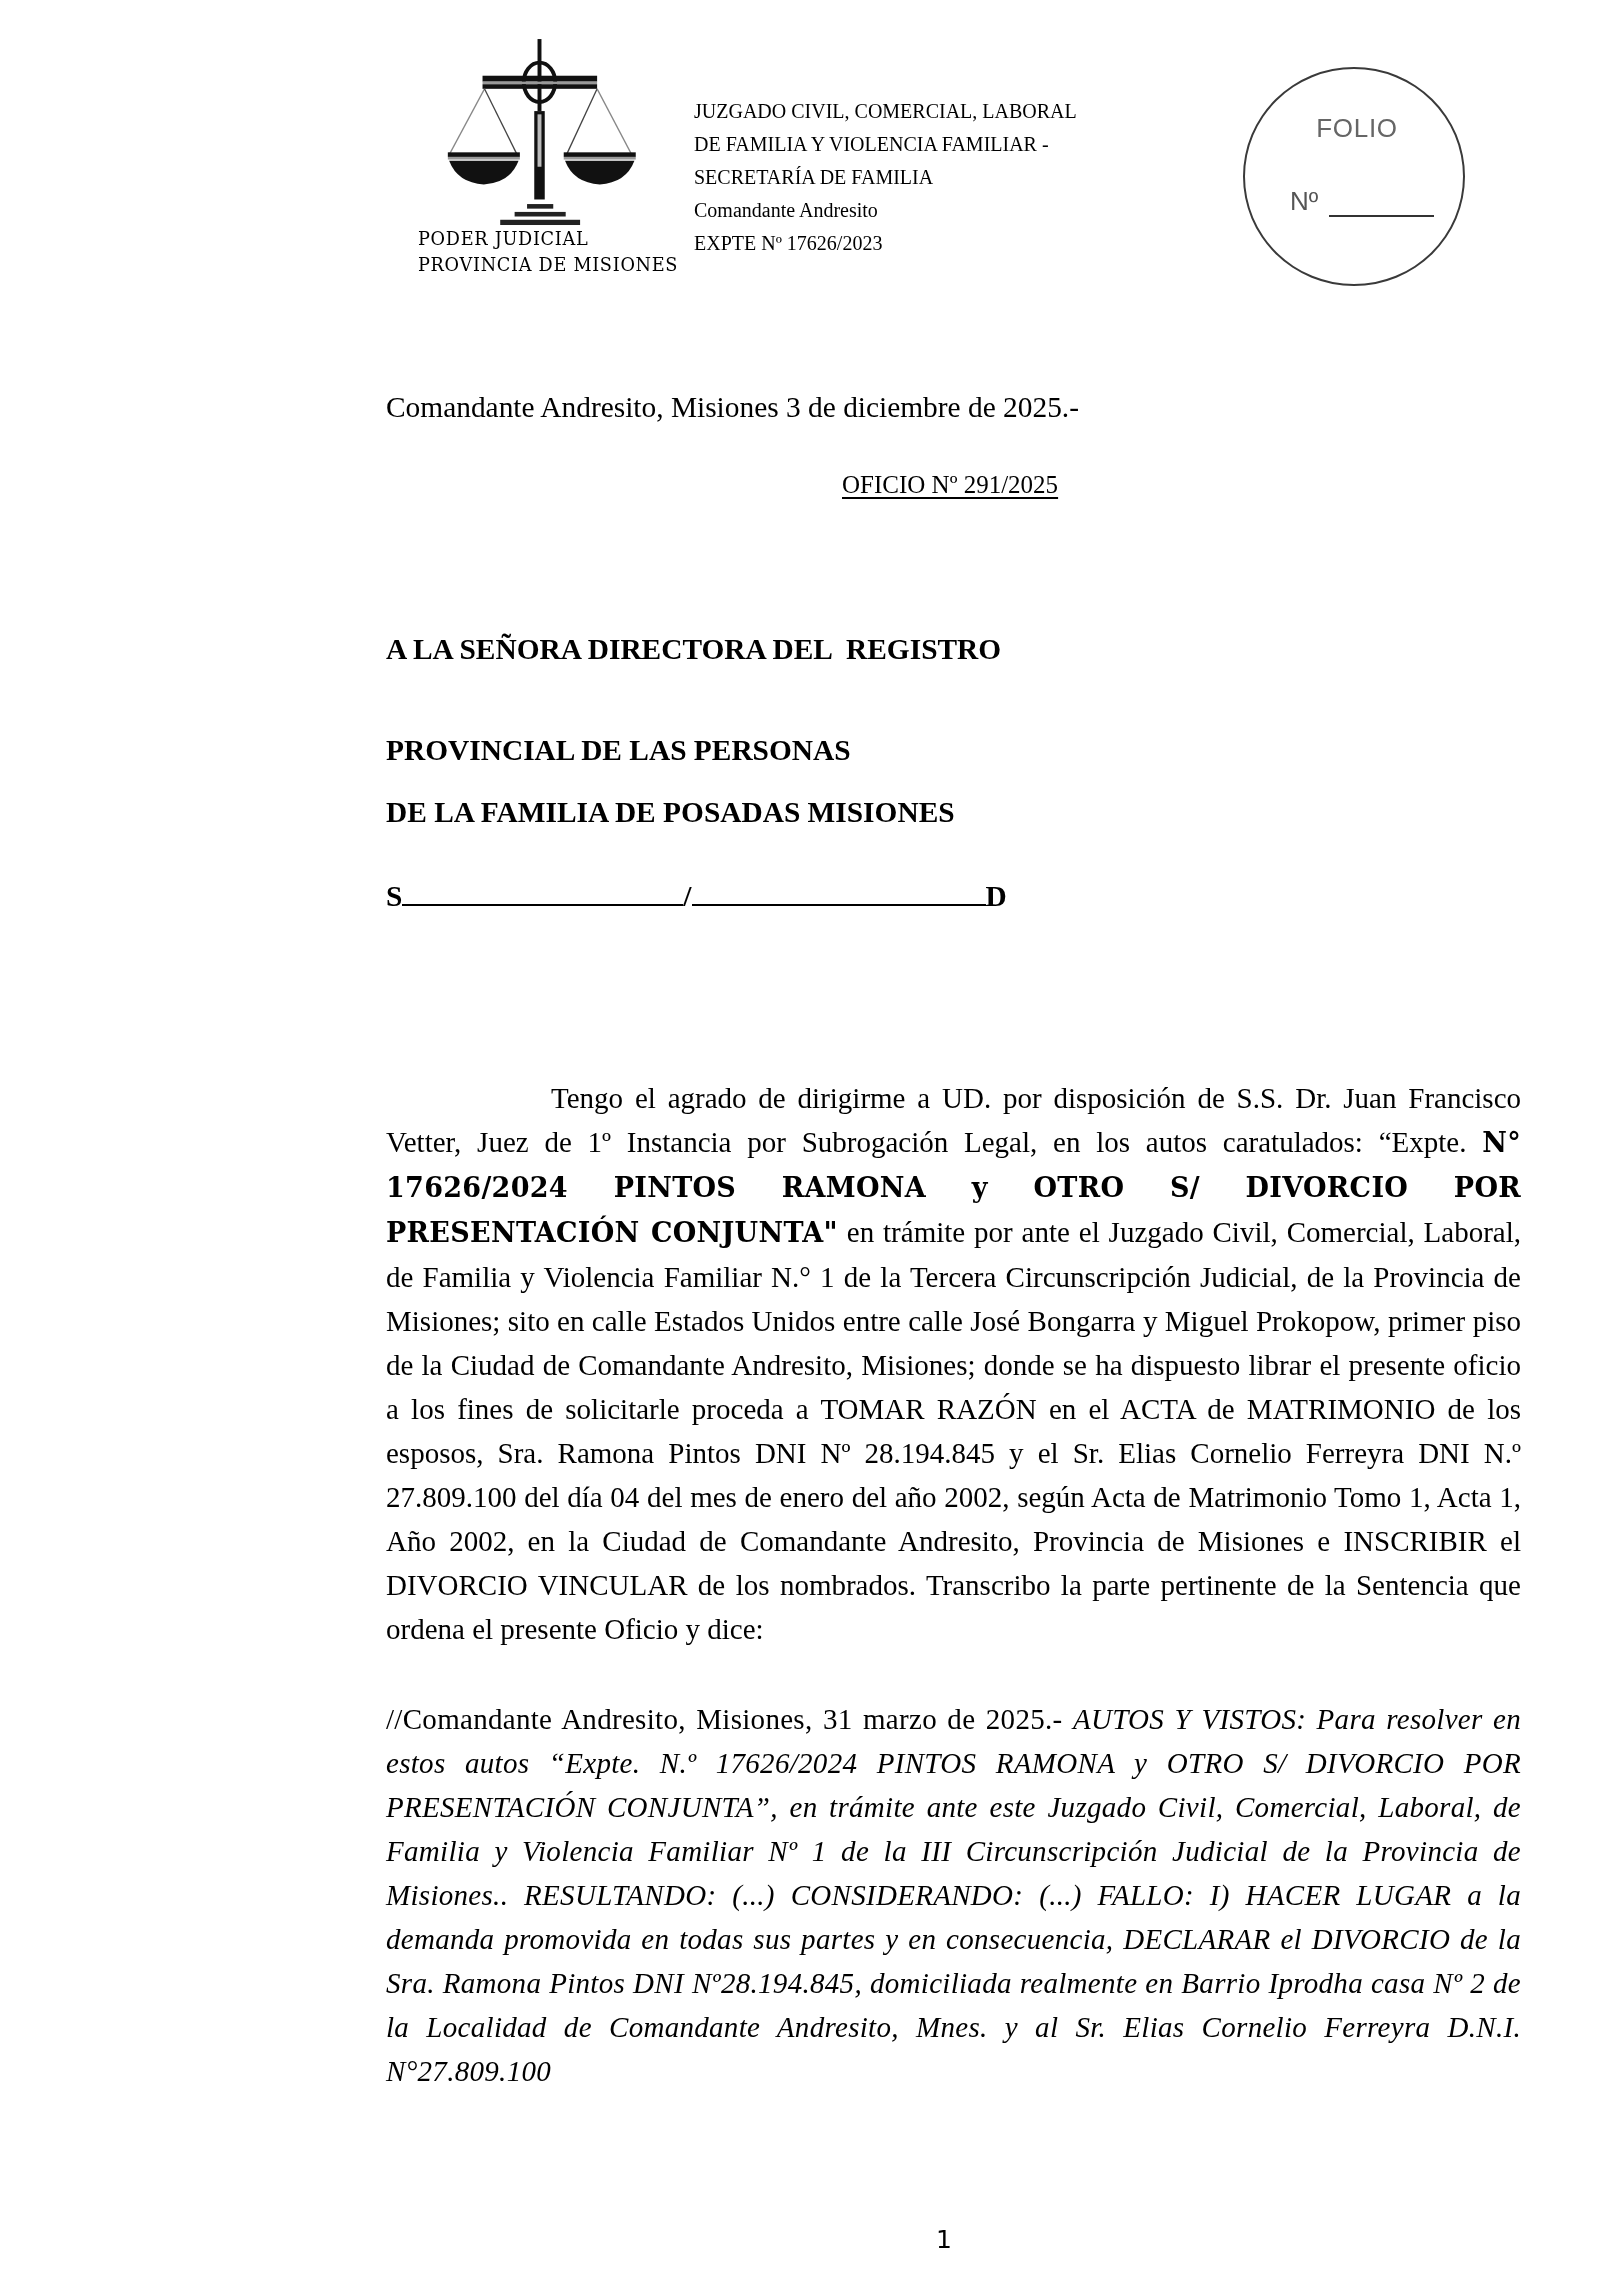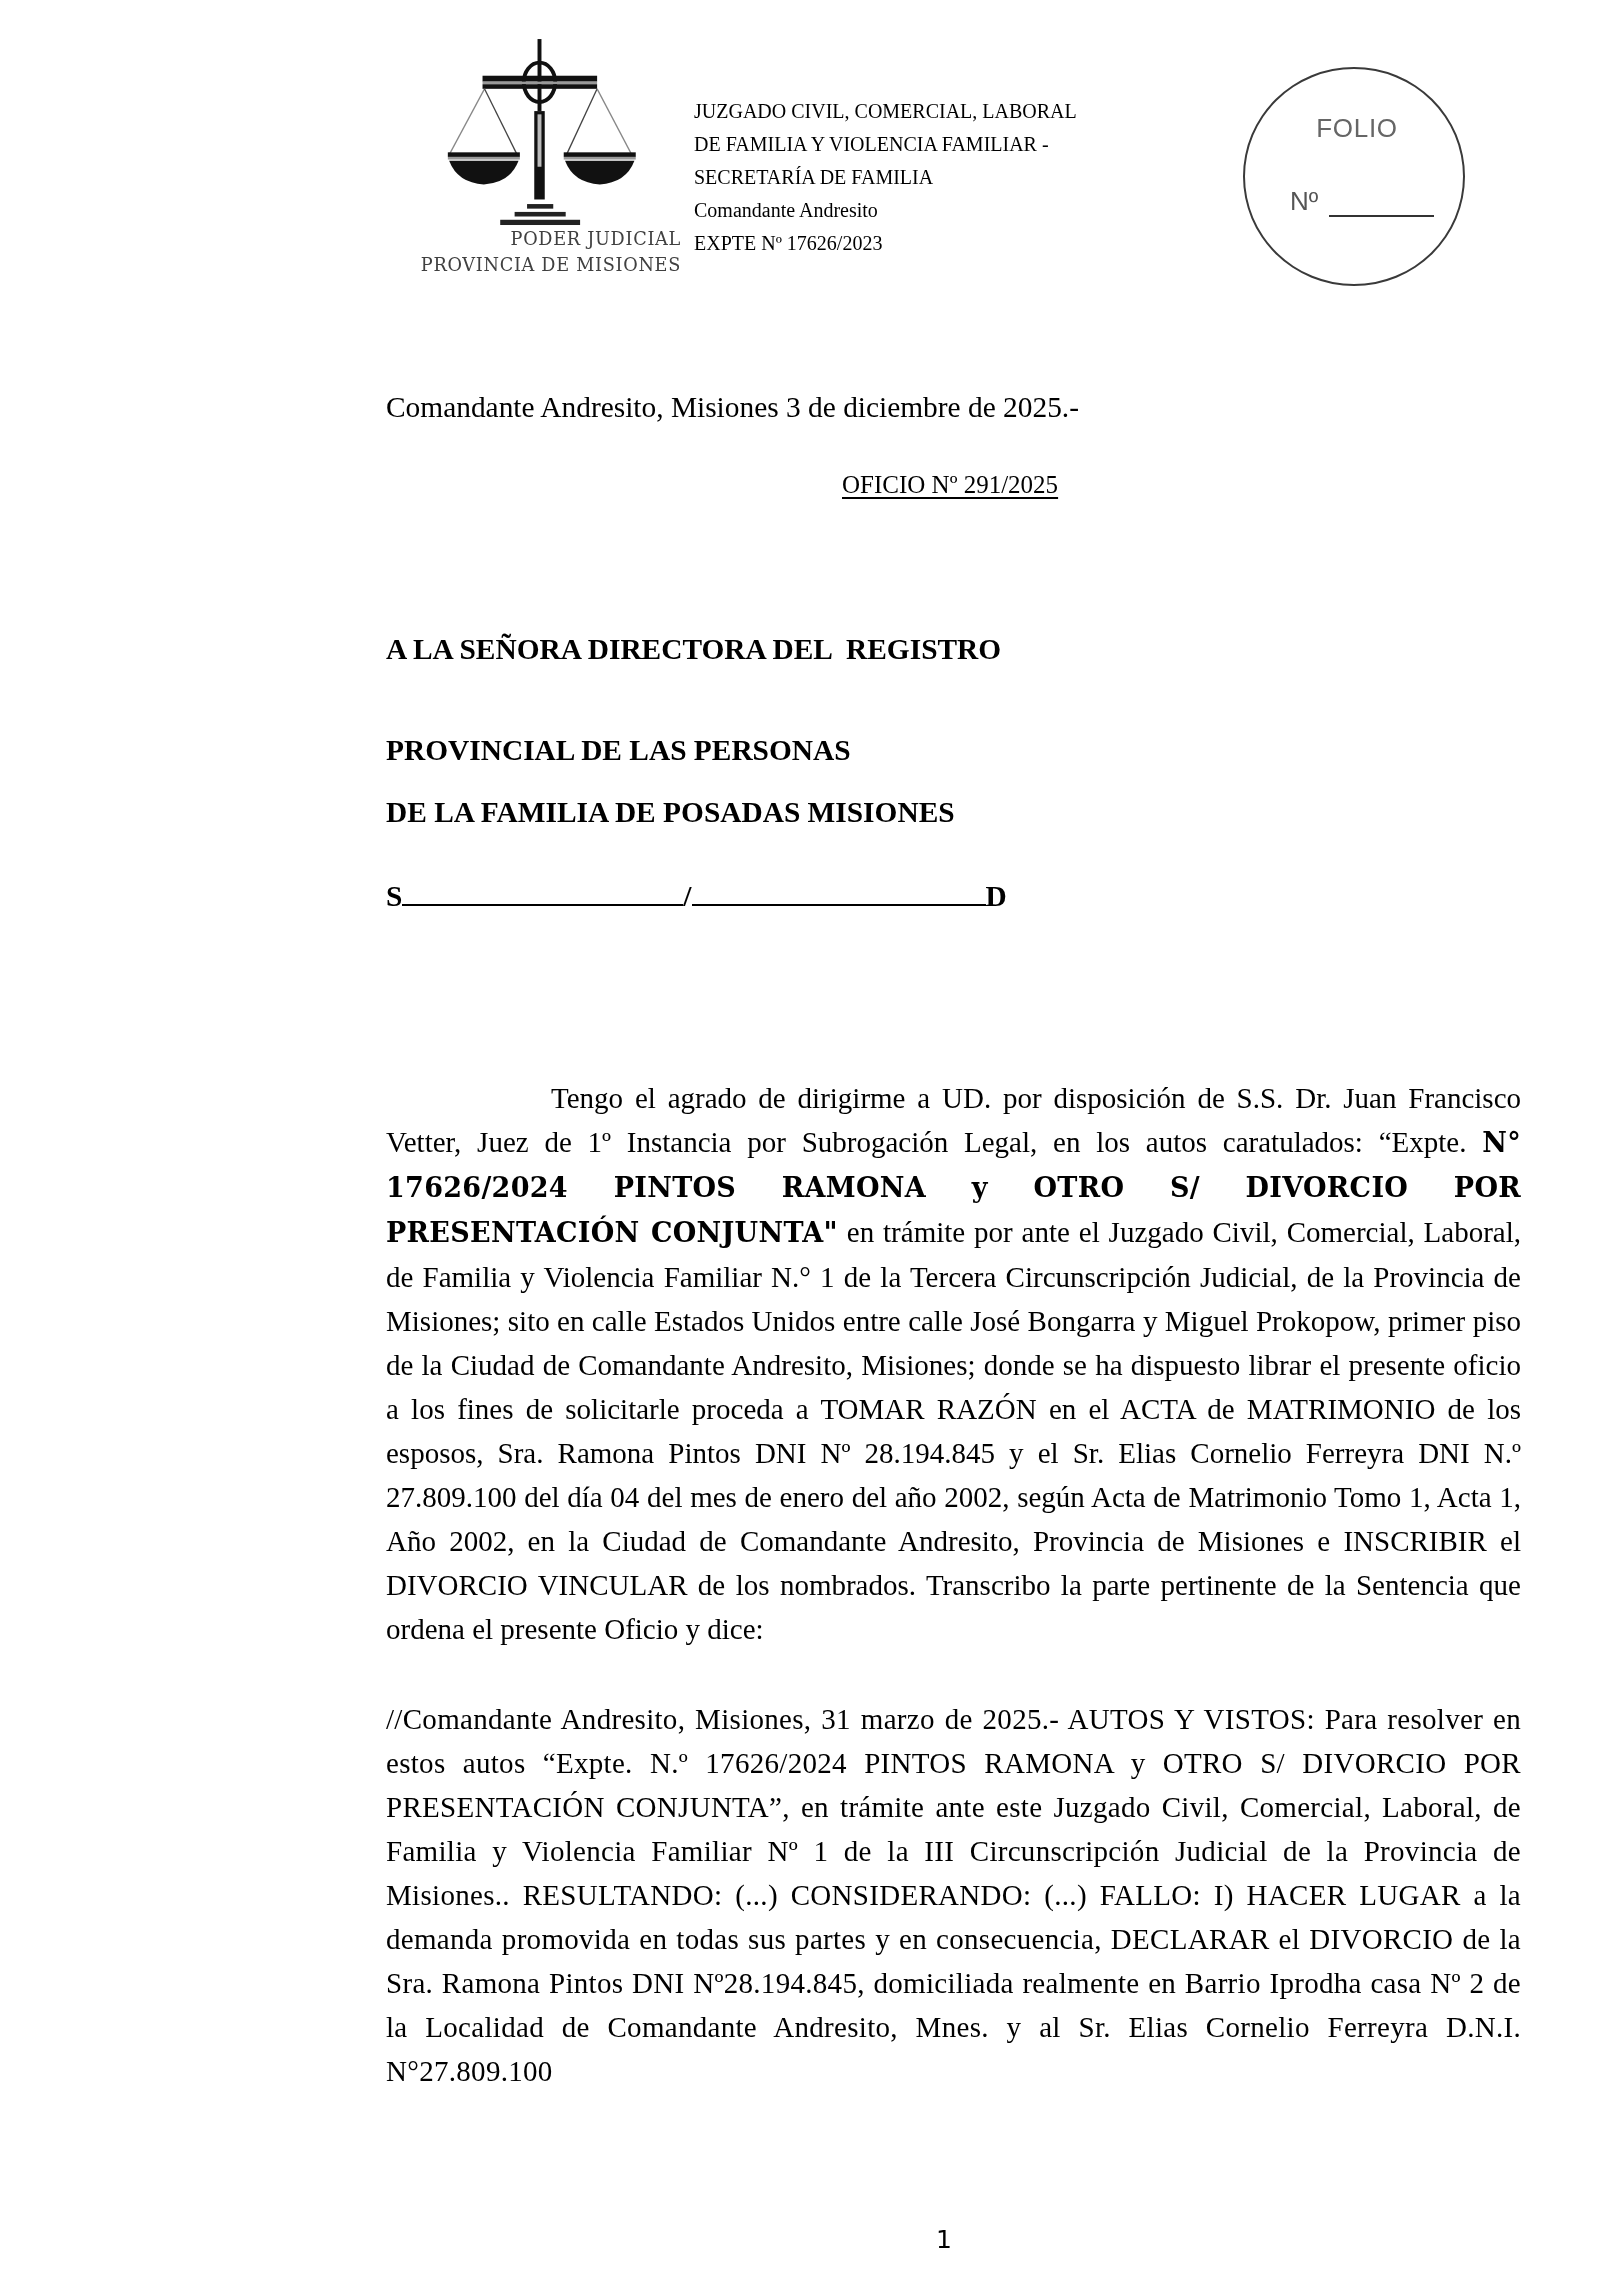--- a/index.html
+++ b/index.html
@@ -3,22 +3,22 @@
 <meta charset="utf-8">
 <style>
   html, body { margin: 0; padding: 0; background: #ffffff; }
   body { width: 1623px; height: 2295px; position: relative; overflow: hidden;
          font-family: "Liberation Serif", "DejaVu Serif", serif; color: #000; }
   .abs { position: absolute; }
 
   
   #logo { left: 402px; top: 39px; width: 275px; height: 262px; }
   #logo svg { position: absolute; left: 0; top: 0; }
-  .logo-text { position: absolute; left: 4px; width: 275px; text-align: right;
-               font-family: "DejaVu Serif", serif; color: #404040; letter-spacing: 0.7px; }
+  .logo-text { position: absolute; left: 16px; width: 275px; text-align: left;
+               font-family: "DejaVu Serif", serif; color: #000000; letter-spacing: 0.7px; }
   #logo-line1 { top: 190px; font-size: 17.7px; }
   #logo-line2 { top: 216px; font-size: 17.7px; }
 
   
   #court-header { left: 694px; top: 95px; width: 537px; text-align: left;
                   font-size: 20px; line-height: 33px; }
   #court-header div { white-space: nowrap; }
 
   
   #folio { left: 1243px; top: 67px; width: 228px; height: 222px; }
@@ -45,21 +45,21 @@
   .sd-blank { display: inline-block; border-bottom: 2.6px solid #000; vertical-align: baseline;
               height: 26px; }
   #sd-blank-1 { width: 281px; }
   #sd-blank-2 { width: 294px; }
 
   
   .para { left: 386px; width: 1135px; font-size: 29px; line-height: 44px; text-align: justify; }
   #body-para { top: 1039px; text-indent: 165px; margin-top: 37px; }
   #quote-para { top: 1697px; }
   .b { font-weight: bold; font-family: "DejaVu Serif", serif; font-size: 27px; letter-spacing: 0.3px; }
-  .i { }
+  .i { font-style: italic; }
   .sp { letter-spacing: 0.3px; }
 
   #page-number { left: 936px; top: 2225px; font-family: "DejaVu Sans", sans-serif; font-size: 25px; }
 </style>
 </head>
 <body>
 
 <div id="logo" class="abs">
   <svg width="275" height="190" viewBox="0 0 420 290">
 

